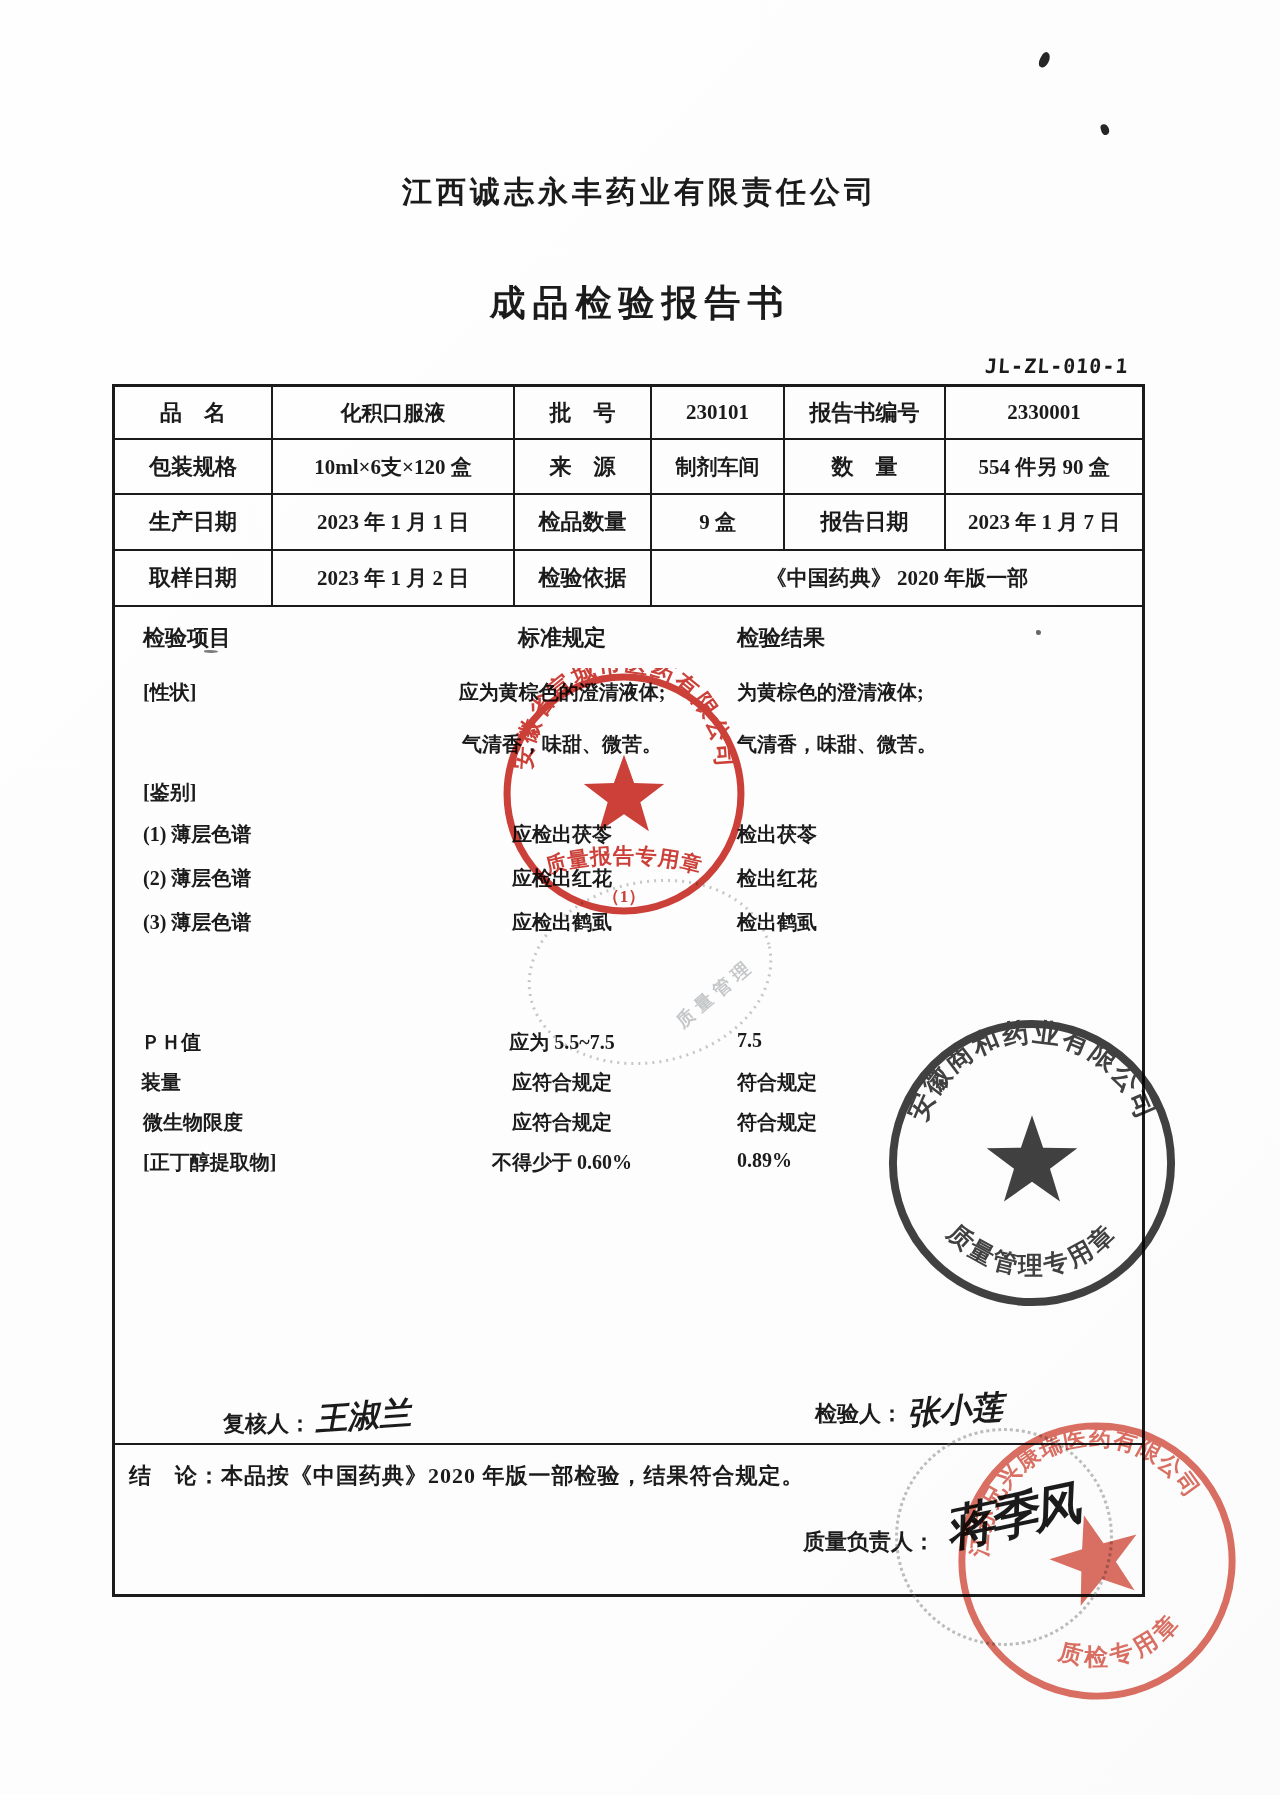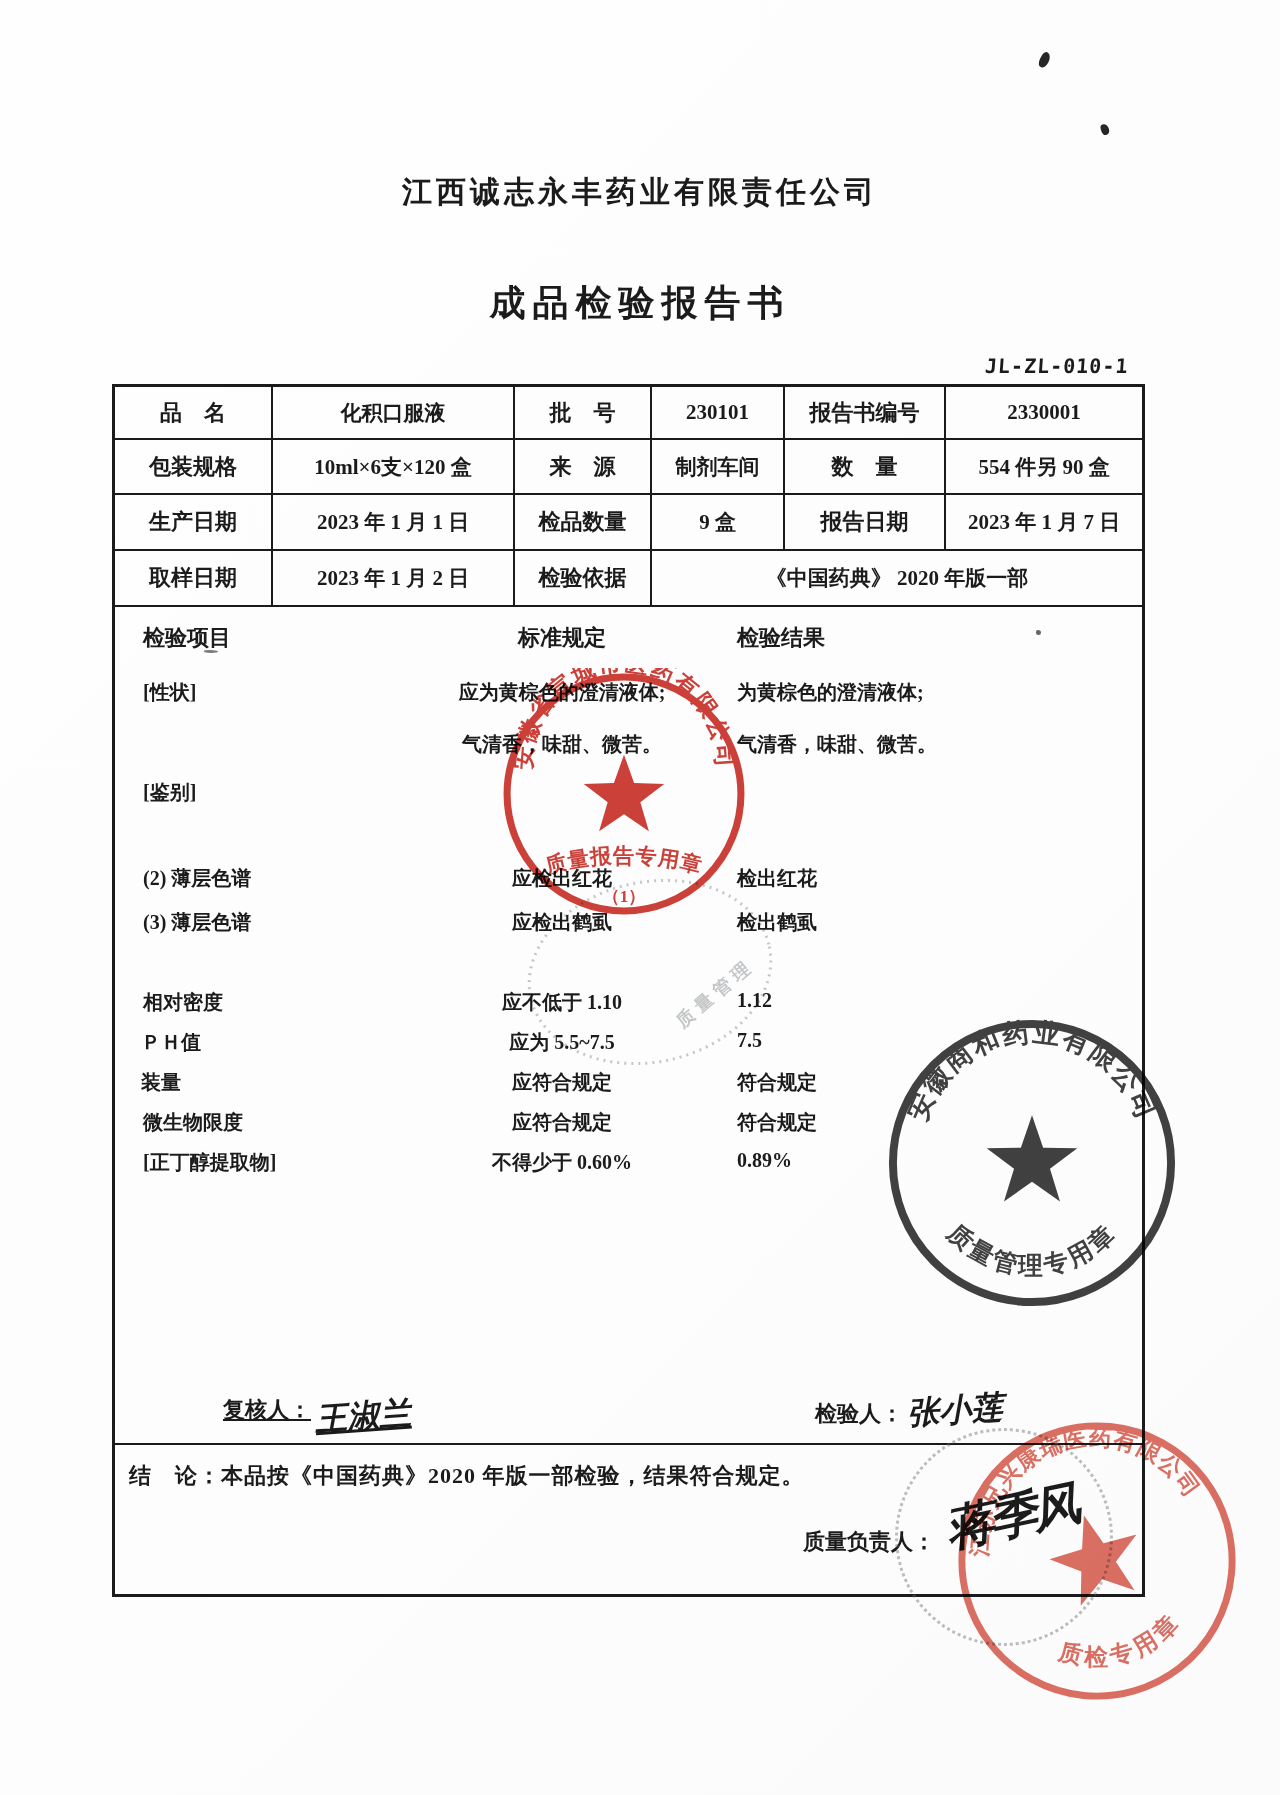--- a/index.html
+++ b/index.html
@@ -31,21 +31,21 @@
   .inspect-wrap{position:relative;height:838px;border-bottom:2px solid #1b1b1b;box-sizing:border-box;}
   .irow{position:absolute;left:0;right:0;display:flex;align-items:flex-start;}
   .c-item{width:272px;padding-left:28px;box-sizing:border-box;font-size:20px;font-weight:600;}
   .c-std{width:350px;font-size:20px;font-weight:600;text-align:center;}
   .c-res{flex:1;font-size:20px;font-weight:600;}
   .ihead .c-item,.ihead .c-std,.ihead .c-res{font-size:22px;font-weight:700;}
   .indent{padding-left:26px;}
   
   .sig-label{font-size:22px;font-weight:700;}
   .sig-name{font-size:32px;font-style:italic;font-weight:700;transform:rotate(-4deg);display:inline-block;margin-left:4px;}
-  .sig-reviewer{position:absolute;top:788px;left:108px;display:flex;align-items:flex-start;text-decoration:underline;}
+  .sig-reviewer{position:absolute;top:788px;left:108px;display:flex;align-items:flex-end;}
   .sig-inspector{position:absolute;top:782px;left:700px;display:flex;align-items:baseline;}
   
   .conclusion{position:relative;height:150px;}
   .conc-line{position:absolute;top:16px;left:14px;right:20px;font-size:22px;font-weight:700;letter-spacing:1px;}
   .qa-line{position:absolute;top:82px;left:688px;font-size:22px;font-weight:700;}
   .qa-sign{position:absolute;top:40px;left:830px;font-size:48px;font-style:italic;font-weight:700;
     transform:rotate(-12deg);letter-spacing:-4px;}
   .qa-dotted-circle{position:absolute;left:895px;top:1428px;width:212px;height:212px;border-radius:50%;
     border:3px dotted #6f6f6f;opacity:.45;}
   
@@ -115,34 +115,34 @@
       <div class="irow" style="top:124px">
         <div class="c-item"></div>
         <div class="c-std">气清香，味甜、微苦。</div>
         <div class="c-res">气清香，味甜、微苦。</div>
       </div>
       <div class="irow" style="top:172px">
         <div class="c-item">[鉴别]</div>
         <div class="c-std"></div>
         <div class="c-res"></div>
       </div>
+      <div class="irow" style="top:214px">
+        <div class="c-item">(1) 薄层色谱</div>
+        <div class="c-std">应检出茯苓</div>
+        <div class="c-res">检出茯苓</div>
+      </div>
       <div class="irow" style="top:258px">
         <div class="c-item">(2) 薄层色谱</div>
         <div class="c-std">应检出红花</div>
         <div class="c-res">检出红花</div>
       </div>
       <div class="irow" style="top:302px">
         <div class="c-item">(3) 薄层色谱</div>
         <div class="c-std">应检出鹤虱</div>
         <div class="c-res">检出鹤虱</div>
-      </div>
-      <div class="irow" style="top:382px">
-        <div class="c-item">相对密度</div>
-        <div class="c-std">应不低于 1.10</div>
-        <div class="c-res">1.12</div>
       </div>
       <div class="irow" style="top:422px">
         <div class="c-item indent">ＰＨ值</div>
         <div class="c-std">应为 5.5~7.5</div>
         <div class="c-res">7.5</div>
       </div>
       <div class="irow" style="top:462px">
         <div class="c-item indent">装量</div>
         <div class="c-std">应符合规定</div>
         <div class="c-res">符合规定</div>

